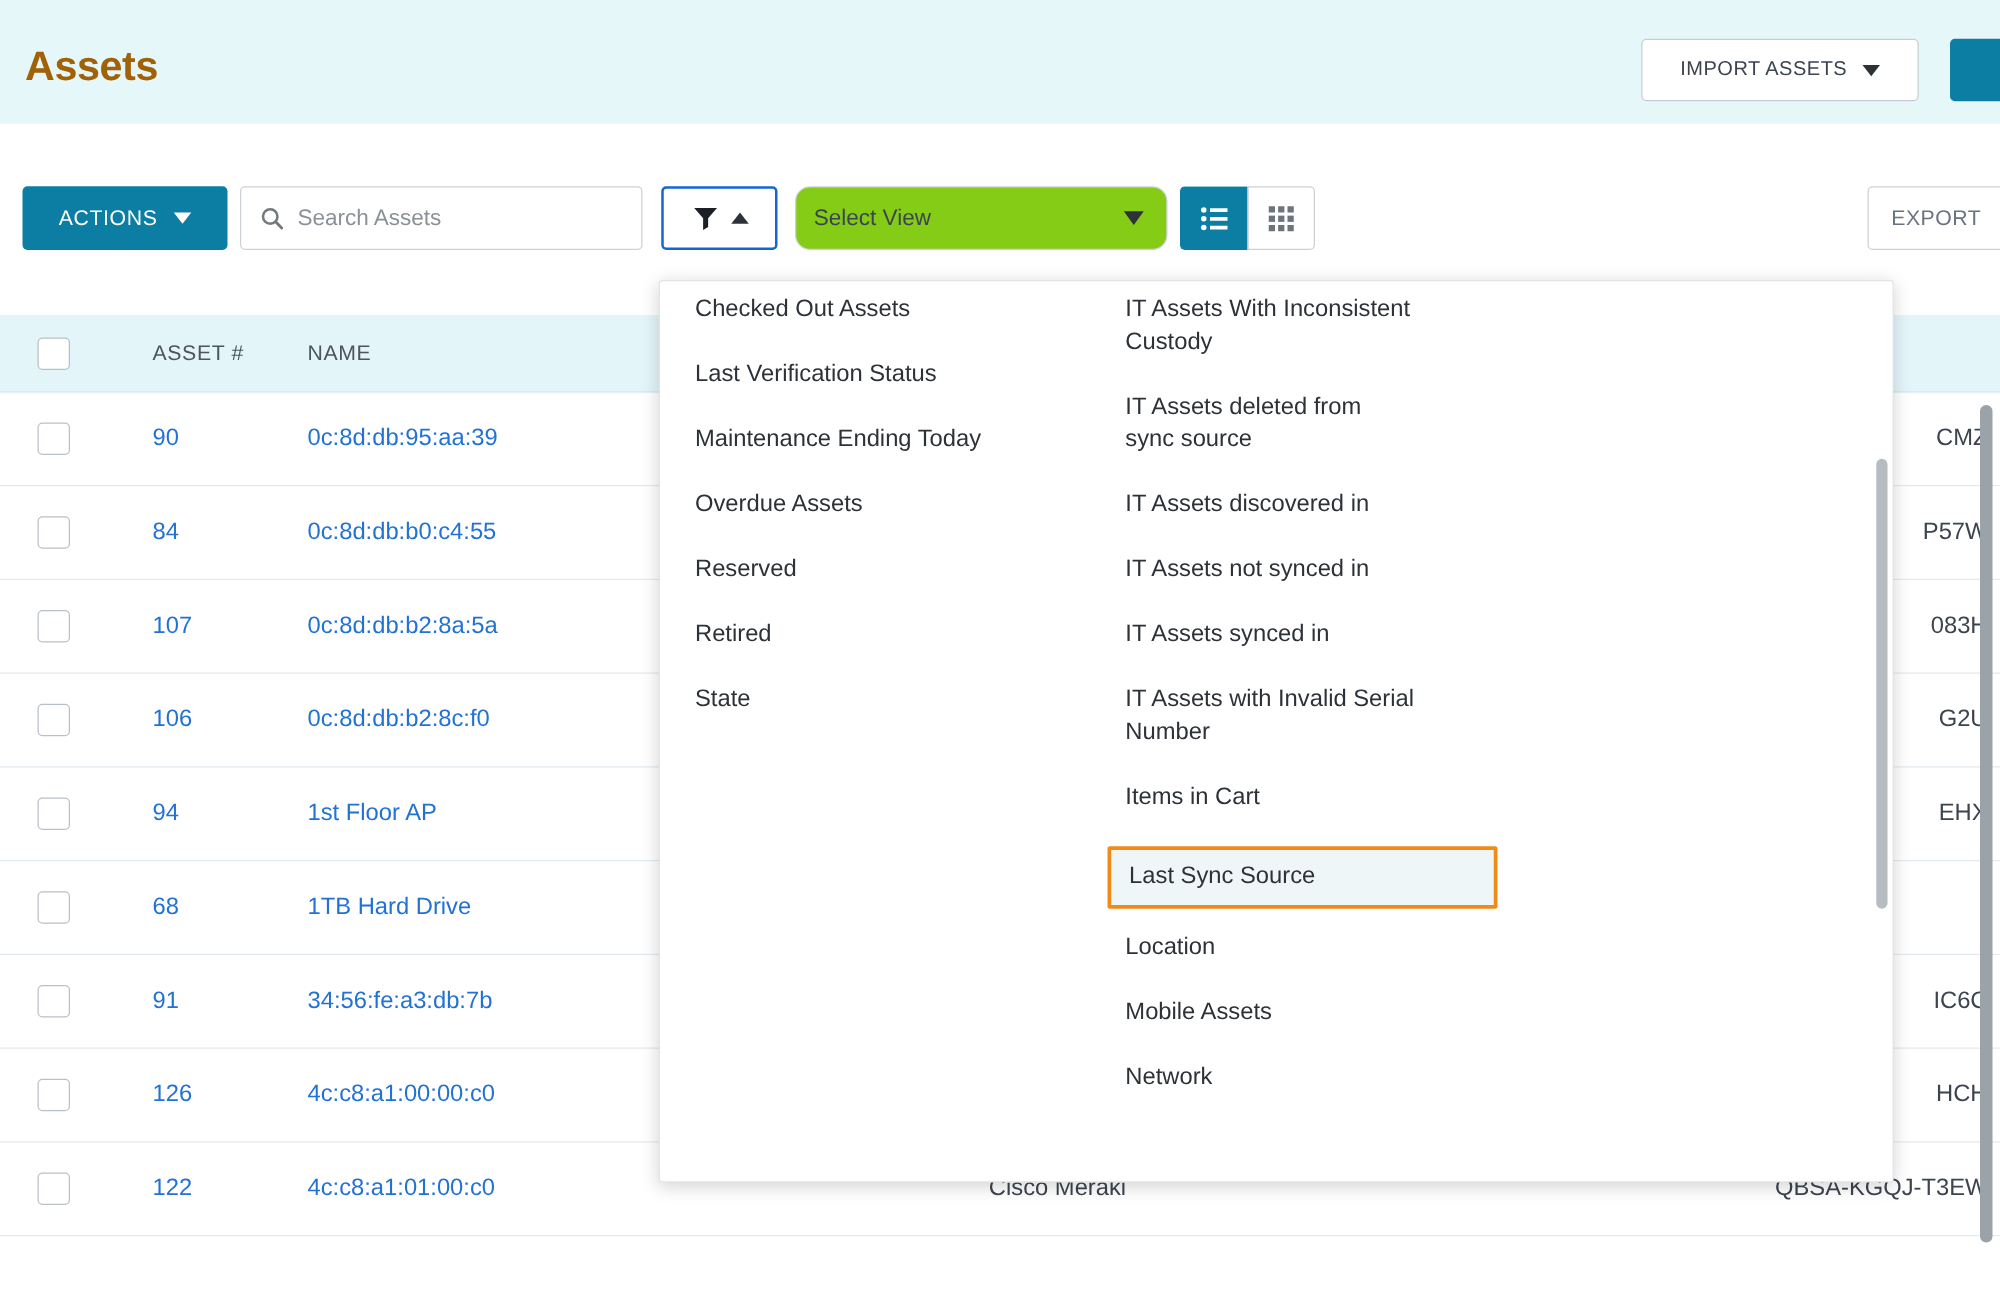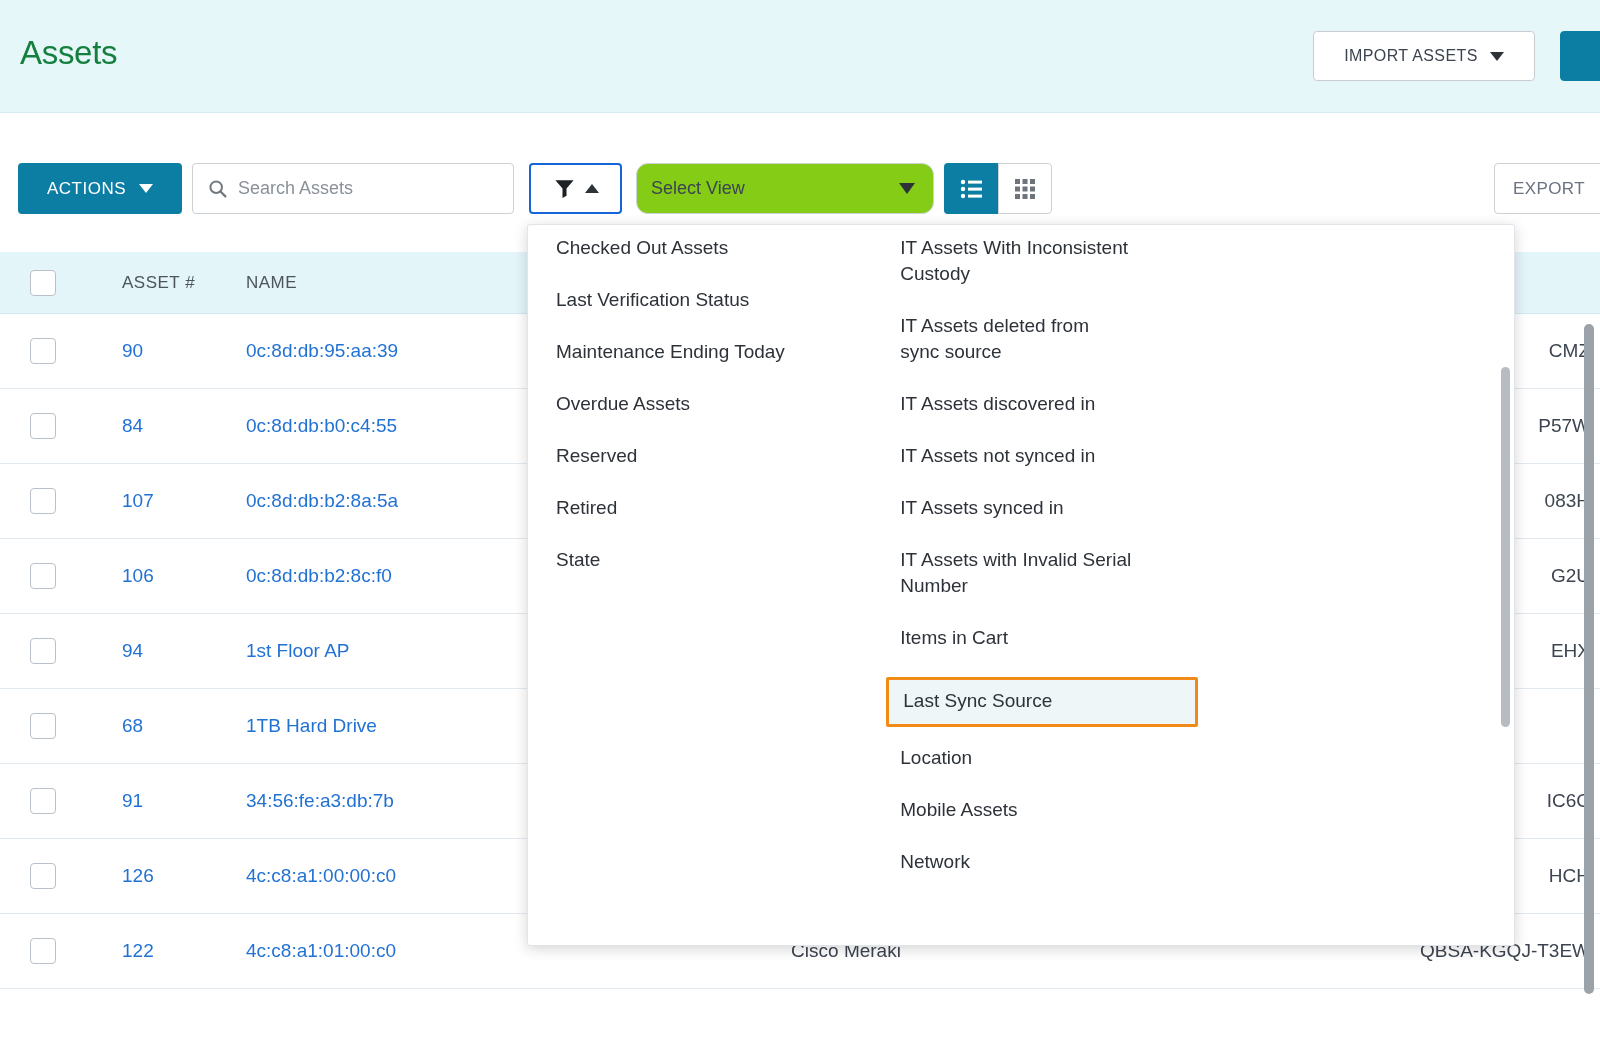--- a/index.html
+++ b/index.html
@@ -13,21 +13,21 @@
 
   
   .page-header {
     position: absolute; left: 0; top: 0;
     width: 1600px; height: 113px;
     background: #e6f7fa;
     border-bottom: 1px solid #d4eef3;
   }
   .page-title {
     position: absolute; left: 20px; top: 34px;
-    font-size: 33px; font-weight: normal; color: #15803d;
+    font-size: 33px; font-weight: bold; color: #a16207;
     letter-spacing: -0.3px;
   }
   .import-btn {
     position: absolute; left: 1313px; top: 31px;
     width: 222px; height: 50px;
     background: #ffffff; border: 1px solid #c8cdd2; border-radius: 4px;
     display: flex; align-items: center; justify-content: center; gap: 12px;
     font-size: 16px; color: #3c4450; letter-spacing: 0.4px;
     cursor: pointer;
   }
@@ -37,21 +37,21 @@
     border-top: 9px solid #2d3239;
   }
   .teal-edge-btn {
     position: absolute; left: 1560px; top: 31px;
     width: 60px; height: 50px;
     background: #0d7ea3; border: 1px solid #0d7ea3; border-radius: 4px;
     cursor: pointer;
   }
 
   
-  .toolbar { position: absolute; left: 0; top: 113px; width: 1600px; height: 139px; background:#fff; }
+  .toolbar { position: absolute; left: 0; top: 99px; width: 1600px; height: 139px; background:#fff; }
   .actions-btn {
     position: absolute; left: 18px; top: 50px;
     width: 164px; height: 51px;
     background: #0d7ea3; border: none; border-radius: 4px;
     display: flex; align-items: center; justify-content: center; gap: 13px;
     color: #ffffff; font-size: 17px; letter-spacing: 0.5px; cursor: pointer;
   }
   .actions-btn .caret-d {
     width: 0; height: 0;
     border-left: 7px solid transparent; border-right: 7px solid transparent;

